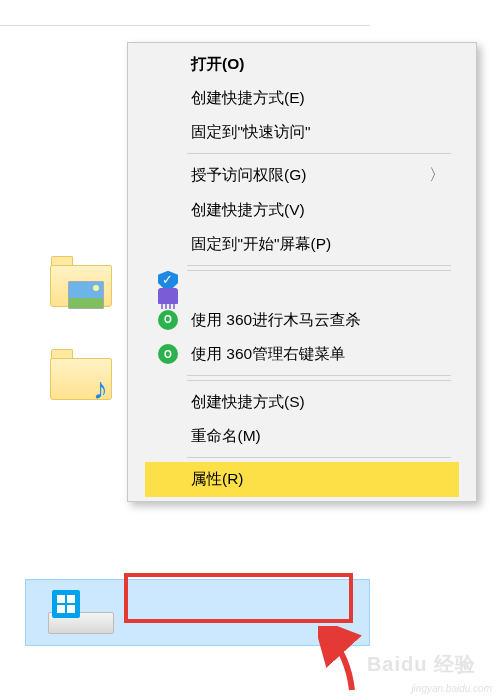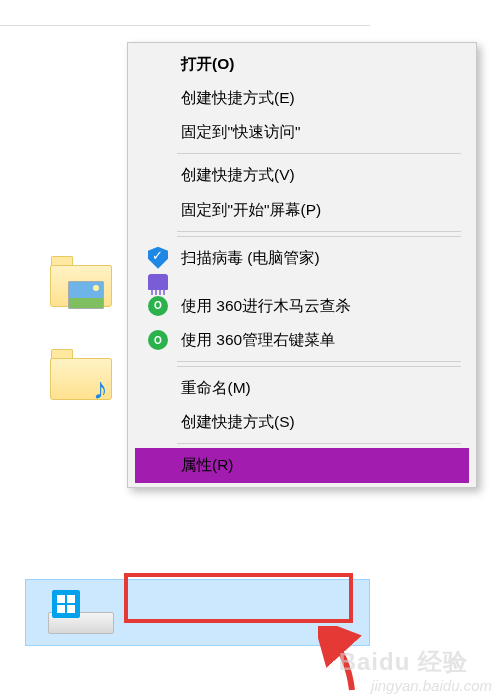--- a/index.html
+++ b/index.html
@@ -93,34 +93,34 @@
     display:flex; align-items:center; justify-content:center;
   }
   .drive-flag svg { width:18px; height:18px; }
   .context-menu {
     position: absolute;
     top: 42px; left: 127px;
     width: 350px;
     background: #f2f2f2;
     border: 1px solid #c8c8c8;
     box-shadow: 4px 4px 8px rgba(0,0,0,0.25);
-    padding: 4px 7px;
+    padding: 4px 17px;
   }
   .menu-item {
     display: flex;
     align-items: center;
     padding: 7px 12px 7px 46px;
     position: relative;
     color: #000;
     cursor: default;
     font-size: 15.5px;
     line-height: 1.3;
   }
   .menu-item.bold { font-weight: 600; }
-  .menu-item.hover { background: #a21caf; }
+  .menu-item.hover { background: #fde047; }
   .menu-item .arrow {
     position: absolute;
     right: 14px; top: 50%;
     transform: translateY(-50%);
     font-size: 16px;
     color: #555;
   }
   .menu-sep {
     height: 1px;
     background: #d0d0d0;
@@ -170,30 +170,30 @@
   .red-arrow {
     position: absolute;
     top: 626px; left: 318px;
     pointer-events:none;
   }
   .red-arrow svg { width:48px; height:70px; }
   .watermark {
     position:absolute;
     right:8px; bottom:6px;
     color: rgba(200,200,200,0.55);
-    font-size:15px;
+    font-size:10px;
     font-style:italic;
     text-align:left;
     line-height:1.1;
   }
   .bd-logo{
     position:absolute;
-    right:32px; bottom:22px;
+    right:24px; bottom:22px;
     color:rgba(210,210,210,0.6);
-    font-size:24px; font-weight:bold;
+    font-size:20px; font-weight:bold;
     letter-spacing:1px;
   }
 </style>
 </head>
 <body>
 
 <div class="desktop-bg"></div>
 <div class="grey-bar-top"></div>
 
 <div class="folder-icon pic">
@@ -233,36 +233,39 @@
   <div class="menu-item">
       <span>创建快捷方式(E)</span>
     </div>
   <div class="menu-item">
       <span>固定到"快速访问"</span>
     </div>
 
   <div class="menu-sep"></div>
 
   <div class="menu-item">
+    <span>授予访问权限(G)</span>
+    <span class="arrow">〉</span>
+  </div>
+  <div class="menu-item">
       <span>创建快捷方式(V)</span>
     </div>
   <div class="menu-item">
       <span>固定到"开始"屏幕(P)</span>
     </div>
 
   <div class="menu-sep"></div>
 
 
   <div class="menu-sep"></div>
 
   <div class="menu-item">
     <span class="mi-icon">
         <span class="ico-shield"></span>
       </span>
-    <span>扫描病毒 (电脑管家)</span>
   </div>
   <div class="menu-item">
     <span class="mi-icon">
         <span class="ico-shred"></span>
       </span>
   </div>
   <div class="menu-item">
     <span class="mi-icon">
         <span class="ico-360">O</span>
       </span>
@@ -274,24 +277,24 @@
       </span>
     <span>使用 360管理右键菜单</span>
   </div>
 
   <div class="menu-sep"></div>
 
 
   <div class="menu-sep"></div>
 
   <div class="menu-item">
+      <span>创建快捷方式(S)</span>
+    </div>
+  <div class="menu-item">
       <span>重命名(M)</span>
-    </div>
-  <div class="menu-item">
-      <span>创建快捷方式(S)</span>
     </div>
 
   <div class="menu-sep"></div>
 
   <div class="menu-item hover">
       <span>属性(R)</span>
     </div>
 </div>
 
 <div class="red-box"></div>

